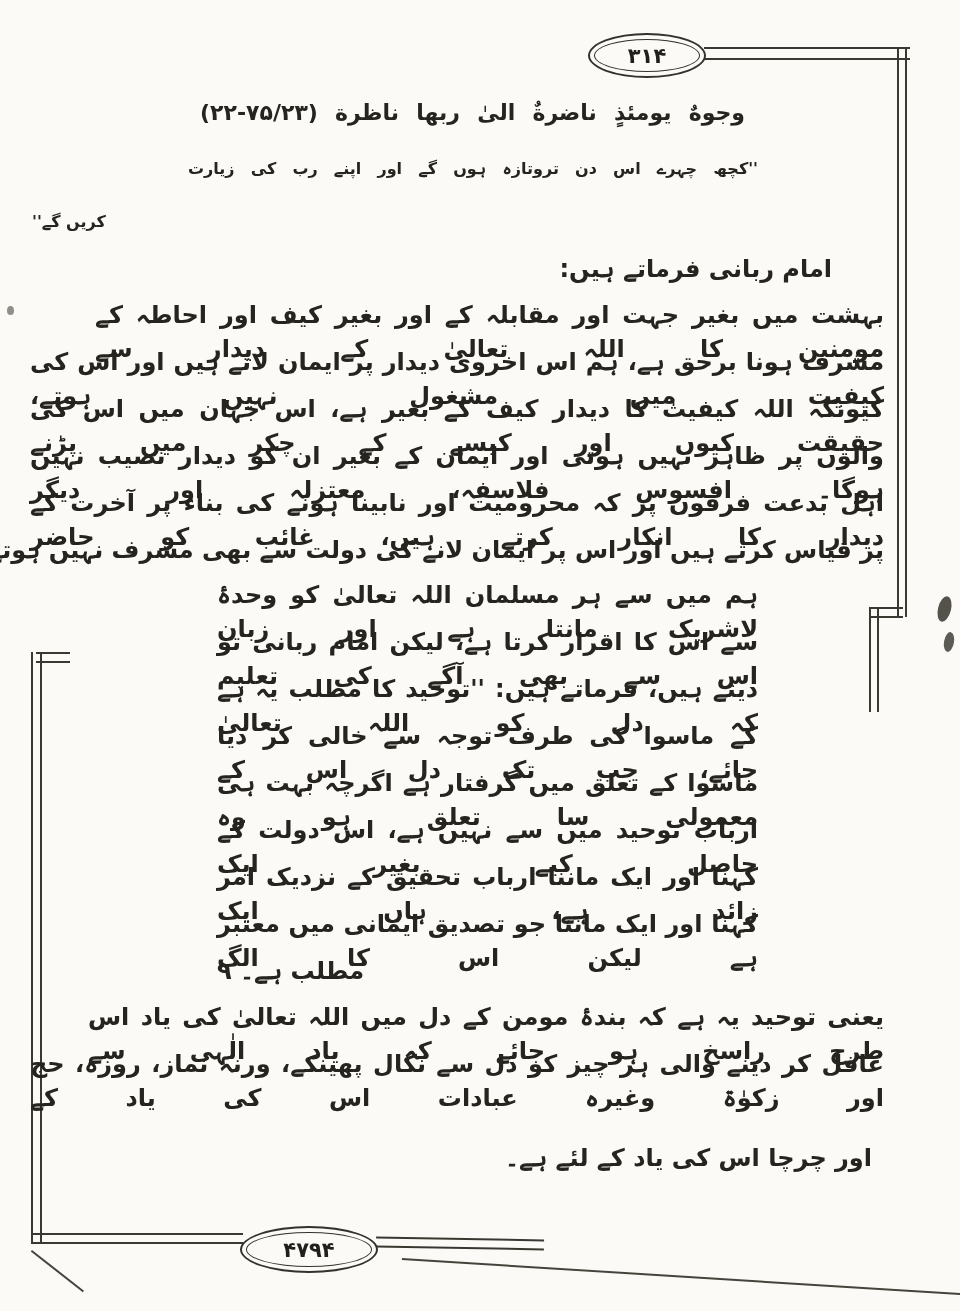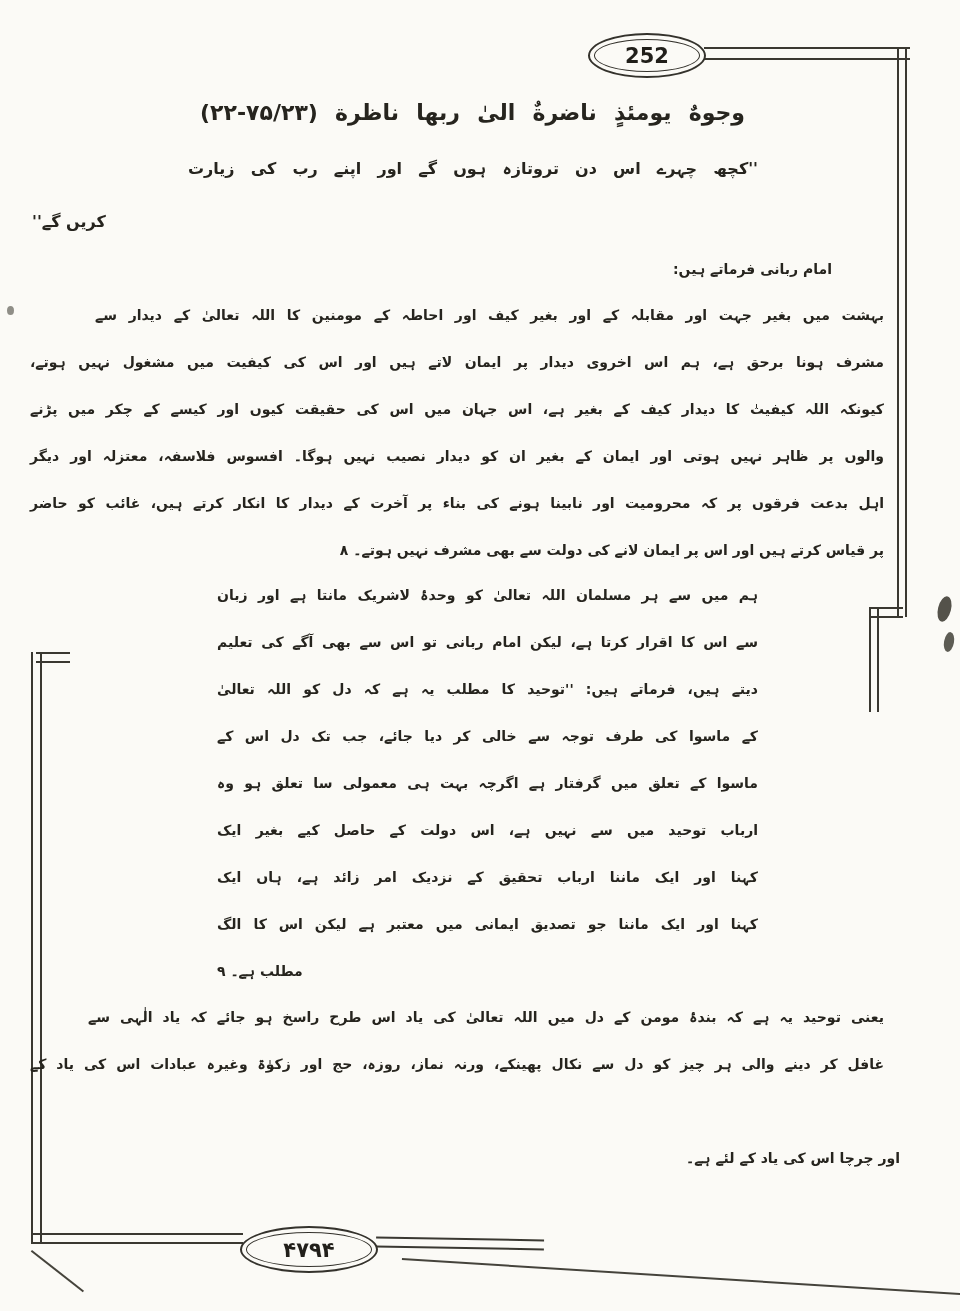--- a/index.html
+++ b/index.html
@@ -10,21 +10,21 @@
     margin:0 auto;
     background:#fbfaf6;
     overflow:hidden;
     font-family:"DejaVu Sans", sans-serif;
     color:#24221d;
   }
   
   .line {
     position:absolute;
     direction:rtl;
-    font-size:14px;
+    font-size:24px;
     font-weight:700;
     line-height:34px;
     color:#26241e;
     text-align:justify;
     text-align-last:justify;
     letter-spacing:0.2px;
   }
   .line.verse { font-size:22px; }
   .line.trans { font-size:16px; }
   .line.align-right { text-align:right; text-align-last:right; white-space:nowrap; }
@@ -73,21 +73,21 @@
   <div class="dline-h" style="left:31px; top:1233px; width:212px; height:11px;"></div>
   <div class="dline-h" style="left:376px; top:1238px; width:168px; height:11px; transform:rotate(1deg);"></div>
   <div class="sline" style="left:402px; top:1258px; width:560px; transform:rotate(3.6deg); transform-origin:left top;"></div>
   <div class="sline" style="left:32px; top:1250px; width:66px; transform:rotate(38deg); transform-origin:left top;"></div>
 
   <div class="smudge" style="left:938px; top:596px; width:13px; height:26px; transform:rotate(14deg); opacity:.85;"></div>
   <div class="smudge" style="left:944px; top:632px; width:10px; height:20px; transform:rotate(10deg); opacity:.8;"></div>
   <div class="smudge" style="left:7px; top:306px; width:7px; height:9px; opacity:.55;"></div>
 
   <div class="cartouche" style="left:588px; top:33px; width:118px; height:45px;">
-    <span class="cartouche-num">252</span>
+    <span class="cartouche-num">۳۱۴</span>
   </div>
 
   <div class="cartouche" style="left:240px; top:1226px; width:138px; height:47px;">
     <span class="cartouche-num">۴۷۹۴</span>
   </div>
 
   <div class="line verse" style="top:96px; right:215px; left:200px;">وجوهٌ يومئذٍ ناضرةٌ الىٰ ربها ناظرة (۷۵/۲۳-۲۲)</div>
 
   <div class="line trans" style="top:152px; right:202px; left:188px;">''کچھ چہرے اس دن تروتازہ ہوں گے اور اپنے رب کی زیارت</div>
 
@@ -107,15 +107,15 @@
   <div class="line" style="top:672px; right:202px; left:217px;">دیتے ہیں، فرماتے ہیں: ''توحید کا مطلب یہ ہے کہ دل کو اللہ تعالیٰ</div>
   <div class="line" style="top:719px; right:202px; left:217px;">کے ماسوا کی طرف توجہ سے خالی کر دیا جائے، جب تک دل اس کے</div>
   <div class="line" style="top:766px; right:202px; left:217px;">ماسوا کے تعلق میں گرفتار ہے اگرچہ بہت ہی معمولی سا تعلق ہو وہ</div>
   <div class="line" style="top:860px; right:202px; left:217px;">کہنا اور ایک ماننا ارباب تحقیق کے نزدیک امر زائد ہے، ہاں ایک</div>
   <div class="line" style="top:813px; right:202px; left:217px;">ارباب توحید میں سے نہیں ہے، اس دولت کے حاصل کیے بغیر ایک</div>
   <div class="line" style="top:907px; right:202px; left:217px;">کہنا اور ایک ماننا جو تصدیق ایمانی میں معتبر ہے لیکن اس کا الگ</div>
   <div class="line align-left" style="top:954px; left:217px;">مطلب ہے۔ ۹</div>
 
   <div class="line" style="top:1000px; right:76px; left:88px;">یعنی توحید یہ ہے کہ بندۂ مومن کے دل میں اللہ تعالیٰ کی یاد اس طرح راسخ ہو جائے کہ یاد الٰہی سے</div>
   <div class="line" style="top:1047px; right:76px; left:30px;">غافل کر دینے والی ہر چیز کو دل سے نکال پھینکے، ورنہ نماز، روزہ، حج اور زکوٰۃ وغیرہ عبادات اس کی یاد کے</div>
-  <div class="line align-right" style="top:1141px; right:60px;">اور چرچا اس کی یاد کے لئے ہے۔</div>
+  <div class="line align-right" style="top:1141px; right:88px;">اور چرچا اس کی یاد کے لئے ہے۔</div>
 
 </div>
 
 </body></html>

